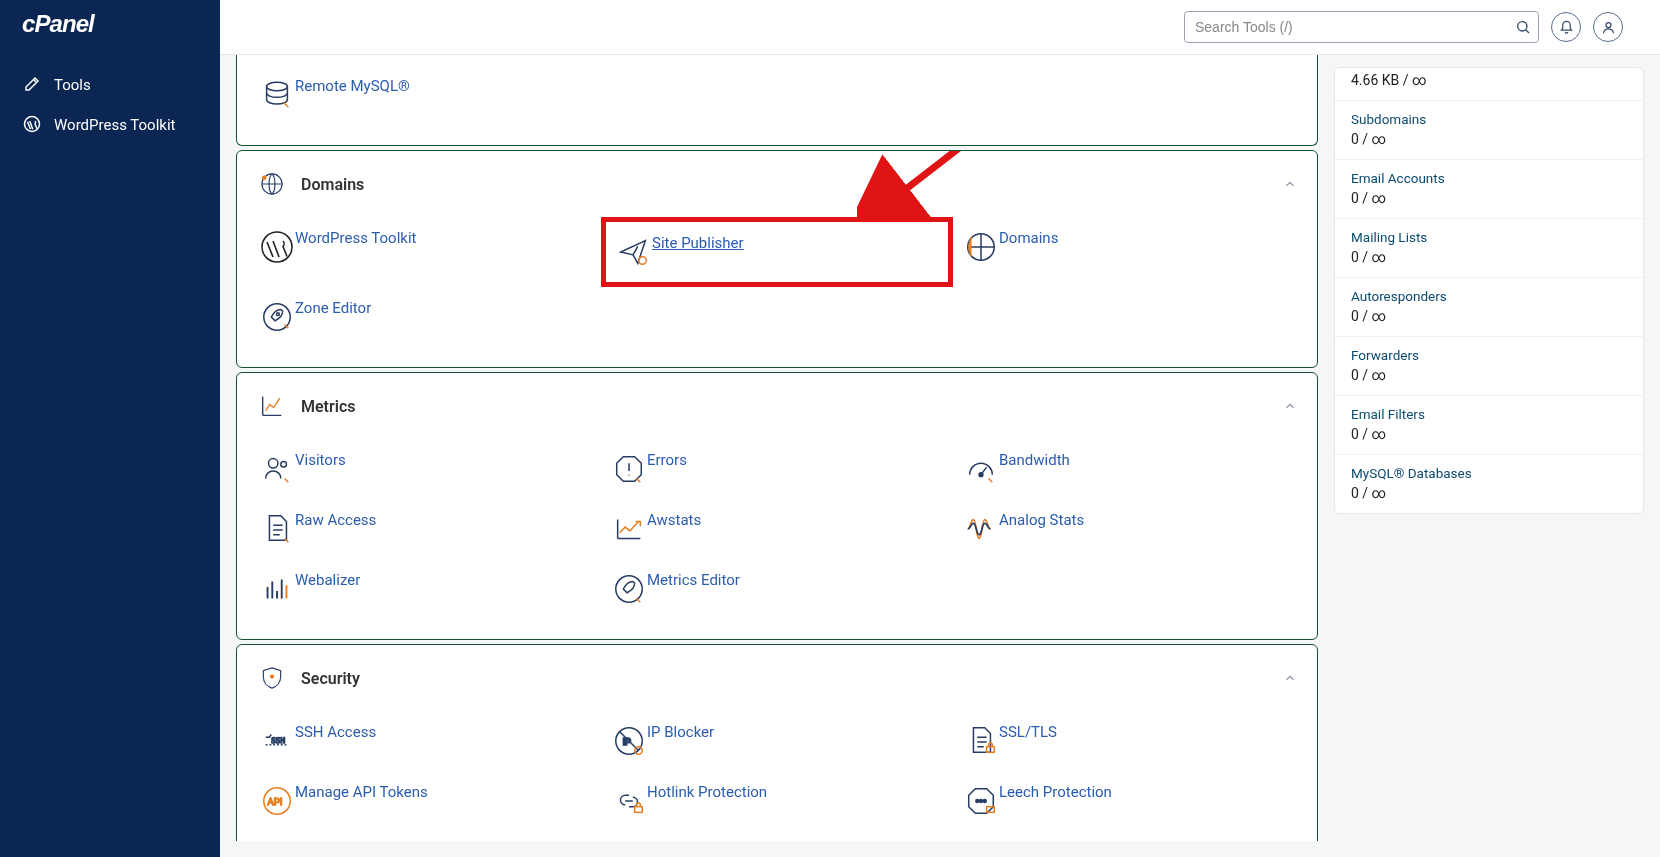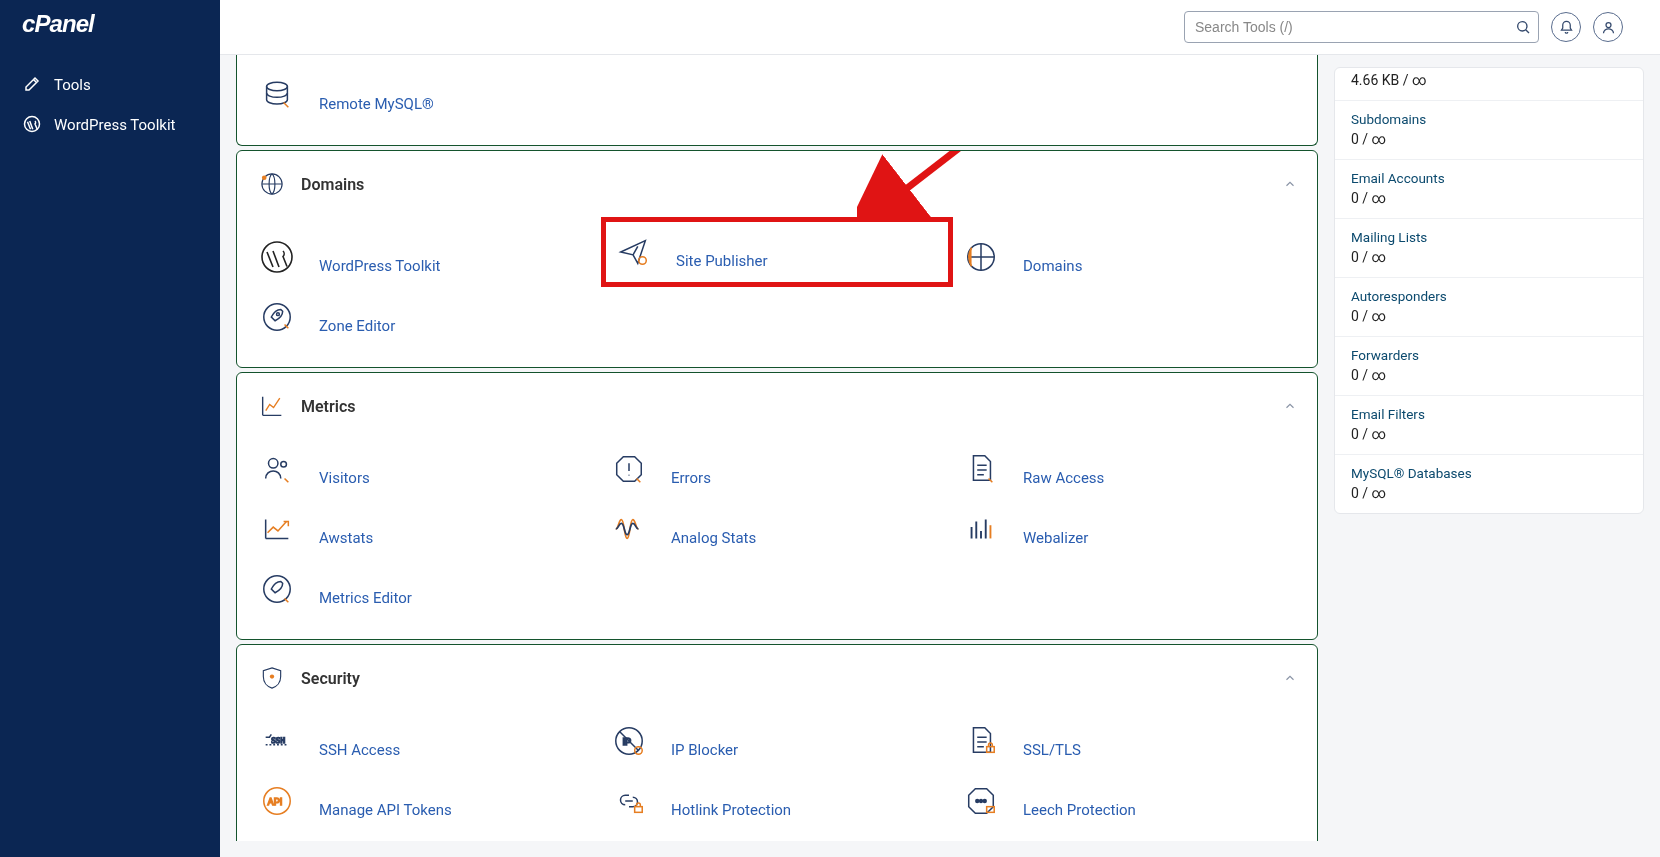--- a/index.html
+++ b/index.html
@@ -28,24 +28,24 @@
 .col-side{width:310px;flex:0 0 310px;padding-top:12px}
 
 
 .panel{background:#fff;border:1px solid #14532d;border-radius:6px;margin-top:4px;overflow:hidden}
 .panel:first-child{margin-top:0}
 .panel.frag-top{margin-top:0;border-top:none;border-top-left-radius:0;border-top-right-radius:0}
 .sec-header{display:flex;align-items:center;gap:14px;padding:18px 20px;font-size:16px;font-weight:600;color:#333;cursor:pointer}
 .sec-header .hic{width:30px;height:30px;display:inline-flex;align-items:center;justify-content:center}
 .sec-header .chev{margin-left:auto;color:#8a94a6}
 .sec-body{display:grid;grid-template-columns:repeat(3,1fr);gap:0;padding:0 12px 20px}
-.feat{display:flex;align-items:flex-end;gap:24px;padding:12px 10px;cursor:pointer}
+.feat{display:flex;align-items:flex-start;gap:0;padding:12px 10px;cursor:pointer}
 .feat .fic{width:36px;height:36px;display:inline-flex;align-items:center;justify-content:center;color:#0b2653}
 .feat a{color:#2a5db0;text-decoration:none;font-size:15px}
-.feat a.hl{}
+.feat a.hl{text-decoration:underline}
 .highlight{border:5px solid #e01414}
 
 
 .stat-panel{background:#fff;border:1px solid #e5e7eb;border-radius:6px;overflow:hidden}
 .stat-row{padding:10px 16px 12px;border-top:1px solid #eef0f3}
 .stat-row:first-child{border-top:none}
 .stat-label{font-size:13.5px;color:#0c4a6e;margin-bottom:4px}
 .stat-val{font-size:14px;color:#222}
 
 
@@ -230,20 +230,31 @@
                     <path d="M12 5h12l7 7v12l-7 7H12l-7-7V12z"></path>
                     <path d="M18 12v8M18 24v1"></path>
                     <path d="M26 28l4 4" stroke="#e67e22"></path>
                   </svg>
                 </span>
               <a>Errors</a>
             </div>
             <div class="feat">
               <span class="fic">
                   <svg width="34" height="34" viewBox="0 0 36 36" fill="none" stroke="#273c63" stroke-width="1.6">
+                    <path d="M6 24a12 12 0 0 1 24 0"></path>
+                    <path d="M18 24l6-8"></path>
+                    <circle cx="18" cy="24" r="2" fill="#273c63"></circle>
+                    <path d="M26 28l4 4" stroke="#e67e22"></path>
+                  </svg>
+                </span>
+              <a>Bandwidth</a>
+            </div>
+            <div class="feat">
+              <span class="fic">
+                  <svg width="34" height="34" viewBox="0 0 36 36" fill="none" stroke="#273c63" stroke-width="1.6">
                     <path d="M10 4h12l6 6v20H10z"></path>
                     <path d="M14 14h10M14 19h10M14 24h7"></path>
                     <path d="M26 28l4 4" stroke="#e67e22"></path>
                   </svg>
                 </span>
               <a>Raw Access</a>
             </div>
             <div class="feat">
               <span class="fic">
                   <svg width="34" height="34" viewBox="0 0 36 36" fill="none" stroke="#273c63" stroke-width="1.6">

